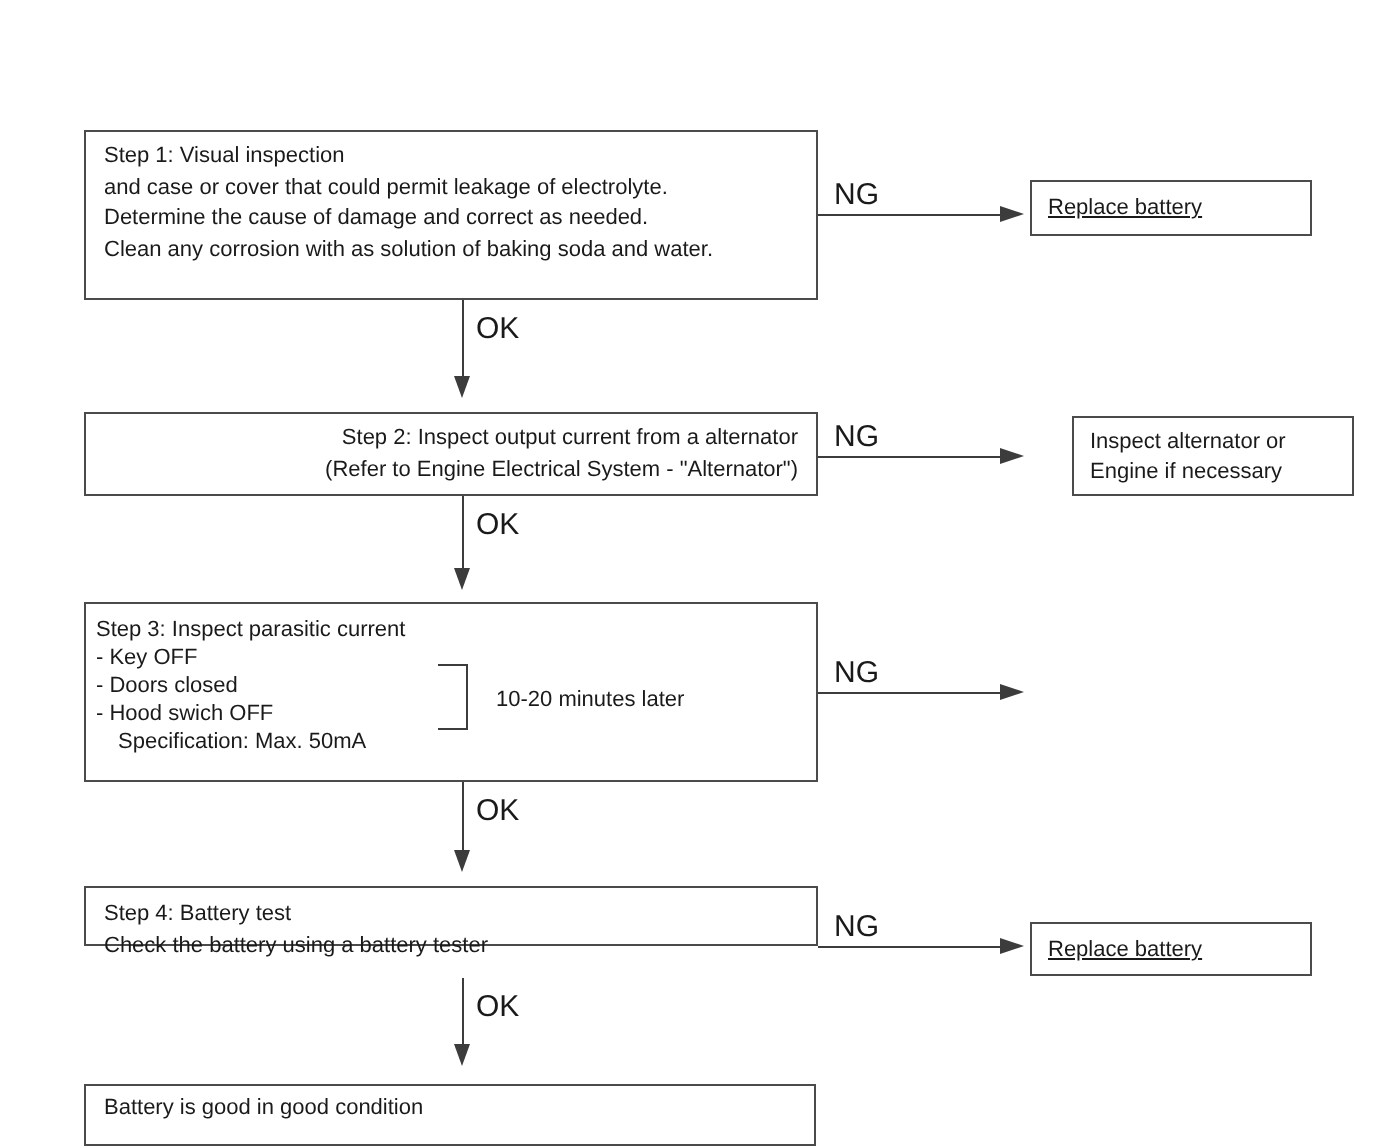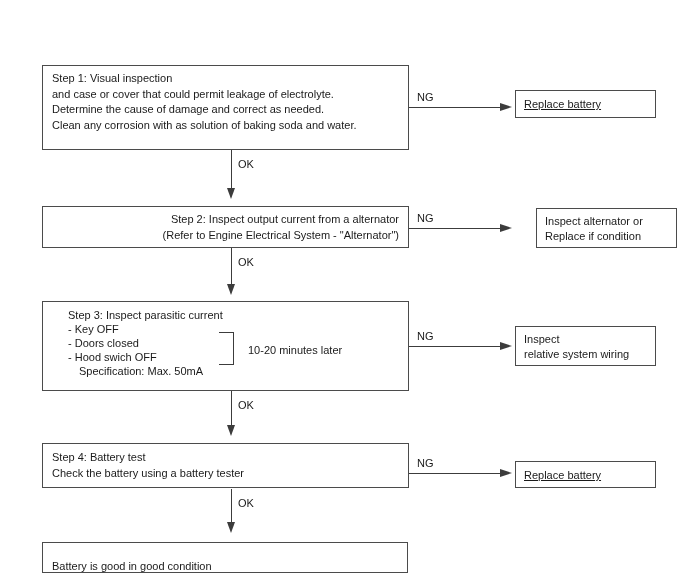--- a/index.html
+++ b/index.html
@@ -19,27 +19,27 @@
     margin-top: 33px;
   }
   .box {
     position: absolute;
     box-sizing: border-box;
     border: 1px solid #4b4b4b;
     background: #ffffff;
   }
   .main-box { padding: 5px 9px 0 9px; }
   .main-box .ln { line-height: 15.5px; white-space: nowrap; }
-  .s3-box { padding: 6px 9px 0 25px; }
+  .s3-box { padding: 6px 9px 0 5px; }
   .s3-box .ln { line-height: 14px; white-space: nowrap; }
   .result-box { padding: 5px 8px 0 8px; }
   .result-box .ln { line-height: 15px; white-space: nowrap; }
   .result-box.single { padding-top: 6px; }
   .result-box.single .ln { line-height: 14px; text-decoration: underline; }
-  .final-box { padding: 16px 9px 0 9px; }
+  .final-box { padding: 4px 9px 0 9px; }
   .final-box .ln { line-height: 14px; white-space: nowrap; }
   .indent { padding-left: 11px; }
   .vline {
     position: absolute;
     width: 1px;
     background: #3c3c3c;
   }
   .hline {
     position: absolute;
     height: 1px;
@@ -54,21 +54,21 @@
   }
   .arr-right {
     position: absolute;
     width: 0; height: 0;
     border-top: 4px solid transparent;
     border-bottom: 4px solid transparent;
     border-left: 12px solid #3c3c3c;
   }
   .lbl {
     position: absolute;
-    font-size: 11px;
+    font-size: 15px;
     color: #1a1a1a;
     line-height: 13px;
     white-space: nowrap;
   }
   .bracket {
     position: absolute;
     left: 176px;
     top: 30px;
     width: 15px;
     height: 33px;
@@ -112,51 +112,47 @@
     <div class="ln">Step 2: Inspect output current from a alternator</div>
     <div class="ln">(Refer to Engine Electrical System - "Alternator")</div>
   </div>
 
   <span class="lbl" style="left:417px; top:179px;">NG</span>
   <div class="hline" style="left:409px; top:195px; width:92px;"></div>
   <div class="arr-right" style="left:500px; top:191px;"></div>
 
   <div class="box result-box" style="left:536px; top:175px; width:141px; height:40px;">
     <div class="ln">Inspect alternator or</div>
-    <div class="ln">Replace if condition</div>
+    <div class="ln">Engine if necessary</div>
   </div>
 
   <div class="vline" style="left:231px; top:215px; height:37px;"></div>
   <span class="lbl" style="left:238px; top:223px;">OK</span>
   <div class="arr-down" style="left:227px; top:251px;"></div>
 
   <div class="box s3-box" style="left:42px; top:268px; width:367px; height:90px;">
     <div class="ln">Step 3: Inspect parasitic current</div>
     <div class="ln">- Key OFF</div>
     <div class="ln">- Doors closed</div>
     <div class="ln">- Hood swich OFF</div>
     <div class="ln indent">Specification: Max. 50mA</div>
     <div class="bracket"></div>
     <div class="bracket-note ln">10-20 minutes later</div>
   </div>
 
   <span class="lbl" style="left:417px; top:297px;">NG</span>
   <div class="hline" style="left:409px; top:313px; width:92px;"></div>
   <div class="arr-right" style="left:500px; top:309px;"></div>
 
-  <div class="box result-box" style="left:515px; top:293px; width:141px; height:40px;">
-    <div class="ln">Inspect</div>
-    <div class="ln">relative system wiring</div>
-  </div>
 
   <div class="vline" style="left:231px; top:358px; height:35px;"></div>
   <span class="lbl" style="left:238px; top:366px;">OK</span>
   <div class="arr-down" style="left:227px; top:392px;"></div>
 
-  <div class="box main-box" style="left:42px; top:410px; width:367px; height:45px; padding-top:6px;">
+  <div class="box main-box" style="left:42px; top:410px; width:367px; height:30px; padding-top:6px;">
     <div class="ln">Step 4: Battery test</div>
     <div class="ln">Check the battery using a battery tester</div>
   </div>
 
   <span class="lbl" style="left:417px; top:424px;">NG</span>
   <div class="hline" style="left:409px; top:440px; width:92px;"></div>
   <div class="arr-right" style="left:500px; top:436px;"></div>
 
   <div class="box result-box single" style="left:515px; top:428px; width:141px; height:27px;">
     <div class="ln">Replace battery</div>

